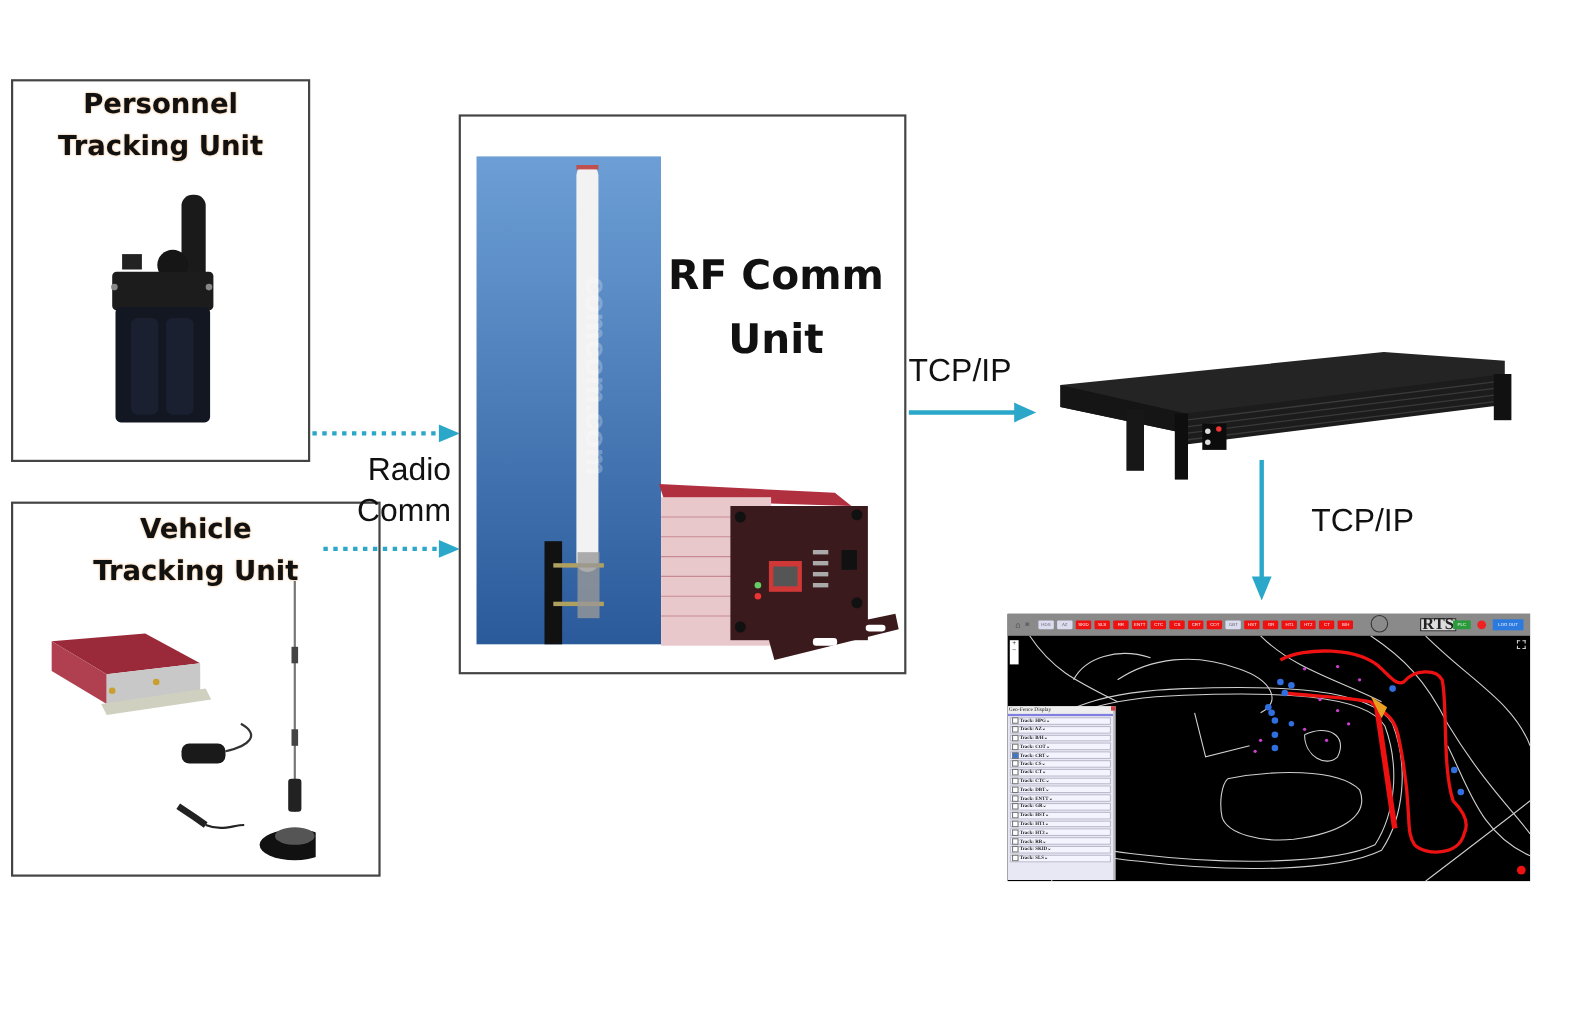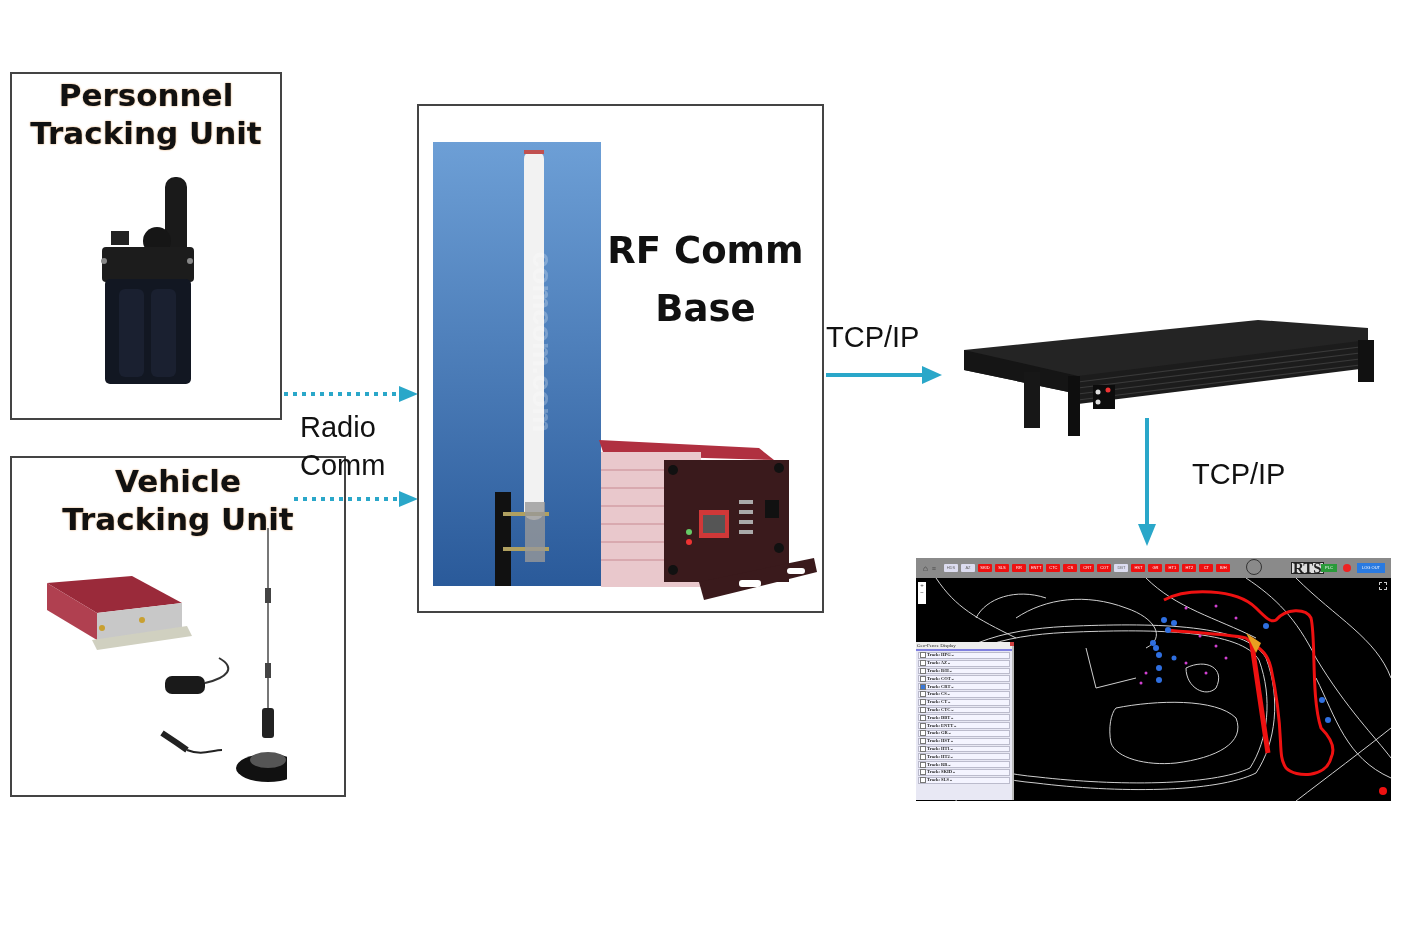--- a/index.html
+++ b/index.html
@@ -1,19 +1,19 @@
 <!DOCTYPE html>
 <html><head>
 <meta charset="utf-8">
 <style>
   html,body{margin:0;padding:0;background:#ffffff;}
   body{width:1426px;height:928px;position:relative;overflow:hidden;font-family:"Liberation Sans",sans-serif;}
   .box{position:absolute;border:2px solid #444;background:#fff;box-sizing:border-box;}
-  .box-title{position:absolute;left:0;right:0;text-align:center;font-family:"DejaVu Sans",sans-serif;font-weight:bold;color:#111;font-size:31px;line-height:38px;text-shadow:0 0 2px #e0a060;}
-  .lbl{position:absolute;font-family:"Liberation Sans",sans-serif;color:#111;font-size:29px;line-height:38px;text-align:left;}
+  .box-title{position:absolute;left:0;right:0;text-align:center;font-family:"DejaVu Sans",sans-serif;font-weight:bold;color:#111;font-size:25px;line-height:38px;text-shadow:0 0 2px #e0a060;}
+  .lbl{position:absolute;font-family:"Liberation Sans",sans-serif;color:#111;font-size:29px;line-height:38px;text-align:right;}
   .arrow{position:absolute;}
   svg{display:block;}
   
   #screen{position:absolute;left:916px;top:558px;width:475px;height:243px;background:#000;overflow:hidden;}
   #topbar{position:absolute;left:0;top:0;right:0;height:20px;background:#8a8a8a;display:flex;align-items:center;}
   .tb-btn{height:8px;min-width:10px;padding:0 2px;margin-right:3px;font-size:4px;line-height:8px;color:#fff;background:#ee1111;border-radius:1px;text-align:center;font-family:"Liberation Sans",sans-serif;}
   .tb-btn.light{background:#dcdcf0;color:#666;}
   .gf-panel{position:absolute;left:0;top:84px;width:96px;height:158px;background:#e8e8f4;border-right:2px solid #bbb;overflow:hidden;}
   .gf-title{height:7px;font-size:5px;line-height:7px;padding-left:1px;color:#222;background:#eee;border-bottom:2px solid #8080e0;font-family:"Liberation Serif",serif;}
   .gf-row{height:6.8px;margin:1px 2px;background:#f4f4ff;border:1px solid #bbc;font-size:4.5px;line-height:6px;color:#222;font-family:"Liberation Serif",serif;font-weight:bold;display:flex;align-items:center;box-sizing:border-box;}
@@ -95,21 +95,21 @@
     <rect x="91" y="8" width="20" height="370" rx="9" fill="#f2f2f2"></rect>
     <rect x="91" y="8" width="20" height="4" fill="#c05050"></rect>
     <rect x="62" y="350" width="16" height="94" fill="#111"></rect>
     <rect x="70" y="370" width="46" height="4" fill="#b0a060"></rect>
     <rect x="70" y="405" width="46" height="4" fill="#b0a060"></rect>
     <rect x="92" y="360" width="20" height="60" fill="#999" opacity="0.8"></rect>
     <text x="100" y="200" transform="rotate(90 100 200)" font-family="Liberation Sans, sans-serif" font-size="28" font-weight="bold" fill="#ffffff" opacity="0.25" text-anchor="middle">comcom.com</text>
   </svg>
   <div class="box-title" style="left:170px;right:0;top:116px;font-size:37px;line-height:58px;text-shadow:none;">
     <div>RF Comm</div>
-    <div>Base</div>
+    <div>Unit</div>
   </div>
   <svg style="position:absolute;left:180px;top:334px;" width="220" height="160" viewBox="0 0 220 160">
     <polygon points="0,0 160,8 175,20 5,15" fill="#b03040"></polygon>
     <rect x="2" y="12" width="100" height="135" fill="#e9c8cc"></rect>
     <g stroke="#c88a92" stroke-width="1">
       <line x1="2" y1="30" x2="100" y2="30"></line>
         <line x1="2" y1="48" x2="100" y2="48"></line>
       <line x1="2" y1="66" x2="100" y2="66"></line>
         <line x1="2" y1="84" x2="100" y2="84"></line>
       <line x1="2" y1="102" x2="100" y2="102"></line>

